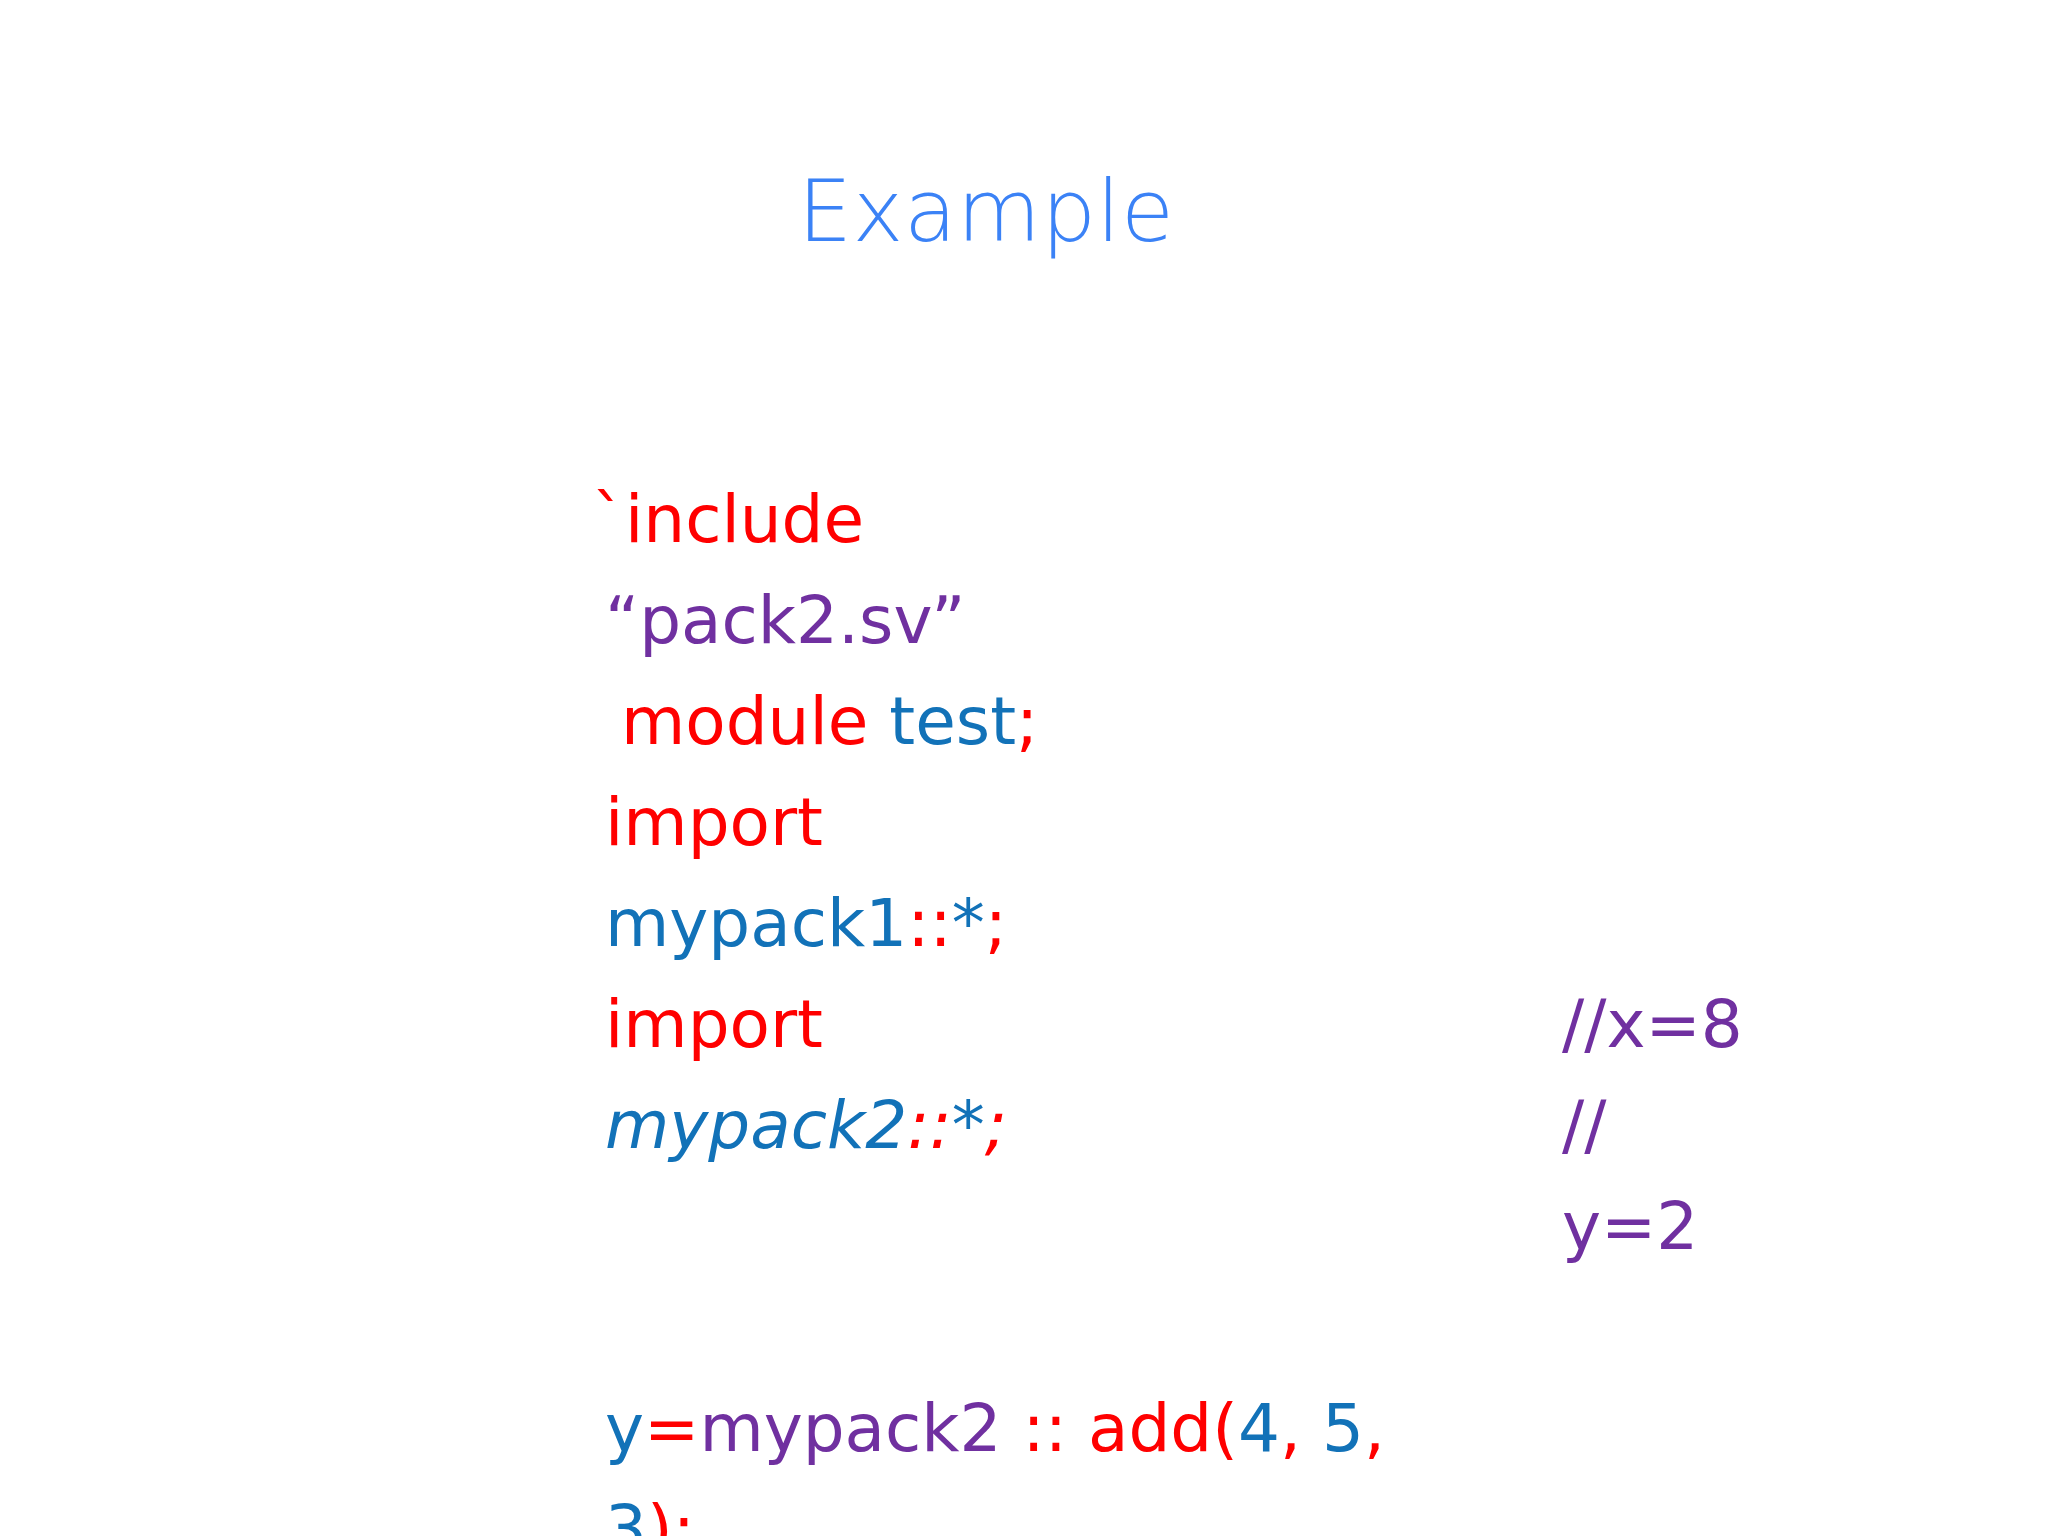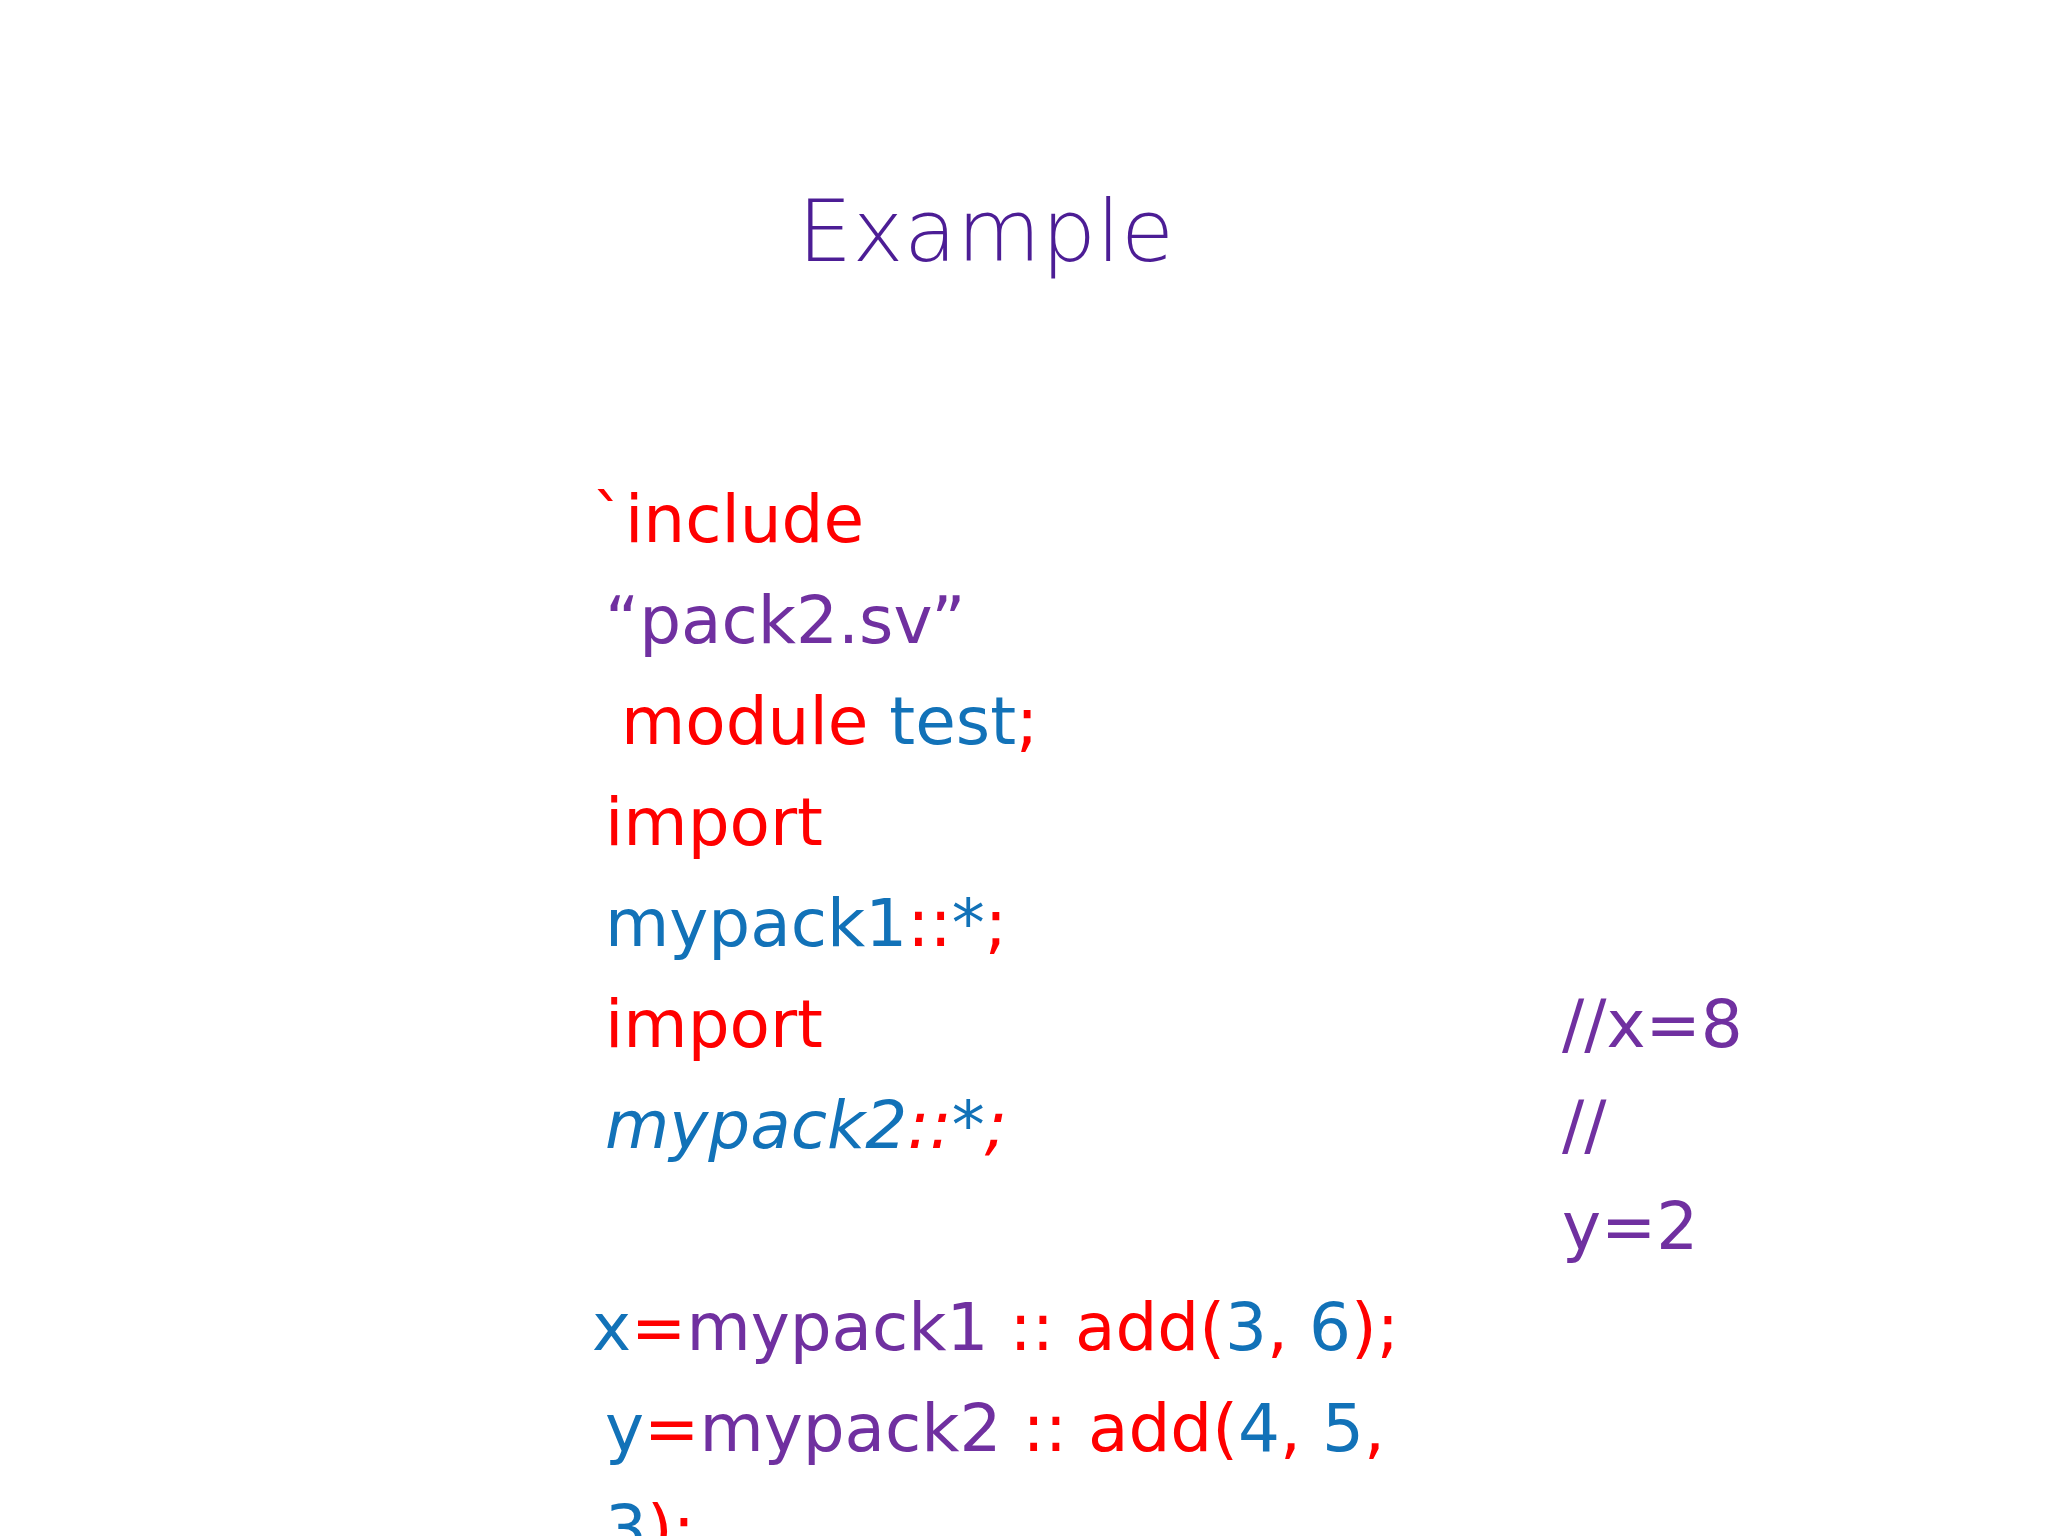--- a/index.html
+++ b/index.html
@@ -16,28 +16,28 @@
     width: 2048px;
     height: 1536px;
     background: #ffffff;
     overflow: hidden;
   }
 
   
   .slide-title {
     position: absolute;
     left: 0;
-    top: 188px;
+    top: 168px;
     width: 1972px;
     text-align: center;
     font-family: "DejaVu Sans", sans-serif;
     font-weight: 300;
     font-size: 86px;
     line-height: 1.0;
-    color: #4c1d95;
+    color: #3b82f6;
     letter-spacing: 0.5px;
     white-space: nowrap;
   }
 
   
   .code-block {
     position: absolute;
     left: 0;
     top: 386px;
     width: 2048px;
@@ -84,21 +84,20 @@
   <div class="slide-title">Example</div>
 
   <div class="code-block">
       <div class="code-line" style="left: 592px; top: 101px;"><span class="tok-kw">`include</span></div>
       <div class="code-line" style="left: 605px; top: 202px;"><span class="tok-str">“pack2.sv”</span></div>
       <div class="code-line" style="left: 605px; top: 303px; margin-left: 16px;"><span class="tok-kw">module </span><span class="tok-id">test</span><span class="tok-punc">;</span></div>
       <div class="code-line" style="left: 605px; top: 404px;"><span class="tok-kw">import</span></div>
       <div class="code-line" style="left: 605px; top: 505px;"><span class="tok-id">mypack1</span><span class="tok-punc">::</span><span class="tok-id">*</span><span class="tok-punc">;</span></div>
       <div class="code-line" style="left: 605px; top: 606px;"><span class="tok-kw">import</span></div>
       <div class="code-line" style="left: 605px; top: 707px; font-style: italic;"><span class="tok-id">mypack2</span><span class="tok-punc">::</span><span class="tok-id">*</span><span class="tok-punc">;</span></div>
-      <div class="code-line" style="left: 592px; top: 909px;"><span class="tok-id">x</span><span class="tok-punc">=</span><span class="tok-pkg">mypack1</span><span class=""> </span><span class="tok-punc">:: </span><span class="tok-kw">add(</span><span class="tok-num">3</span><span class="tok-punc">, </span><span class="tok-num">6</span><span class="tok-punc">);</span></div>
       <div class="code-line" style="left: 605px; top: 1010px;"><span class="tok-id">y</span><span class="tok-punc">=</span><span class="tok-pkg">mypack2</span><span class=""> </span><span class="tok-punc">:: </span><span class="tok-kw">add(</span><span class="tok-num">4</span><span class="tok-punc">, </span><span class="tok-num">5</span><span class="tok-punc">,</span></div>
       <div class="code-line" style="left: 605px; top: 1111px;"><span class="tok-num">3</span><span class="tok-punc">);</span></div>
     </div>
 
   <div class="comment-col">
       <div class="comment-line" style="top: 606px;">//x=8</div>
       <div class="comment-line" style="top: 707px;">//</div>
       <div class="comment-line" style="top: 808px;">y=2</div>
     </div>
 

